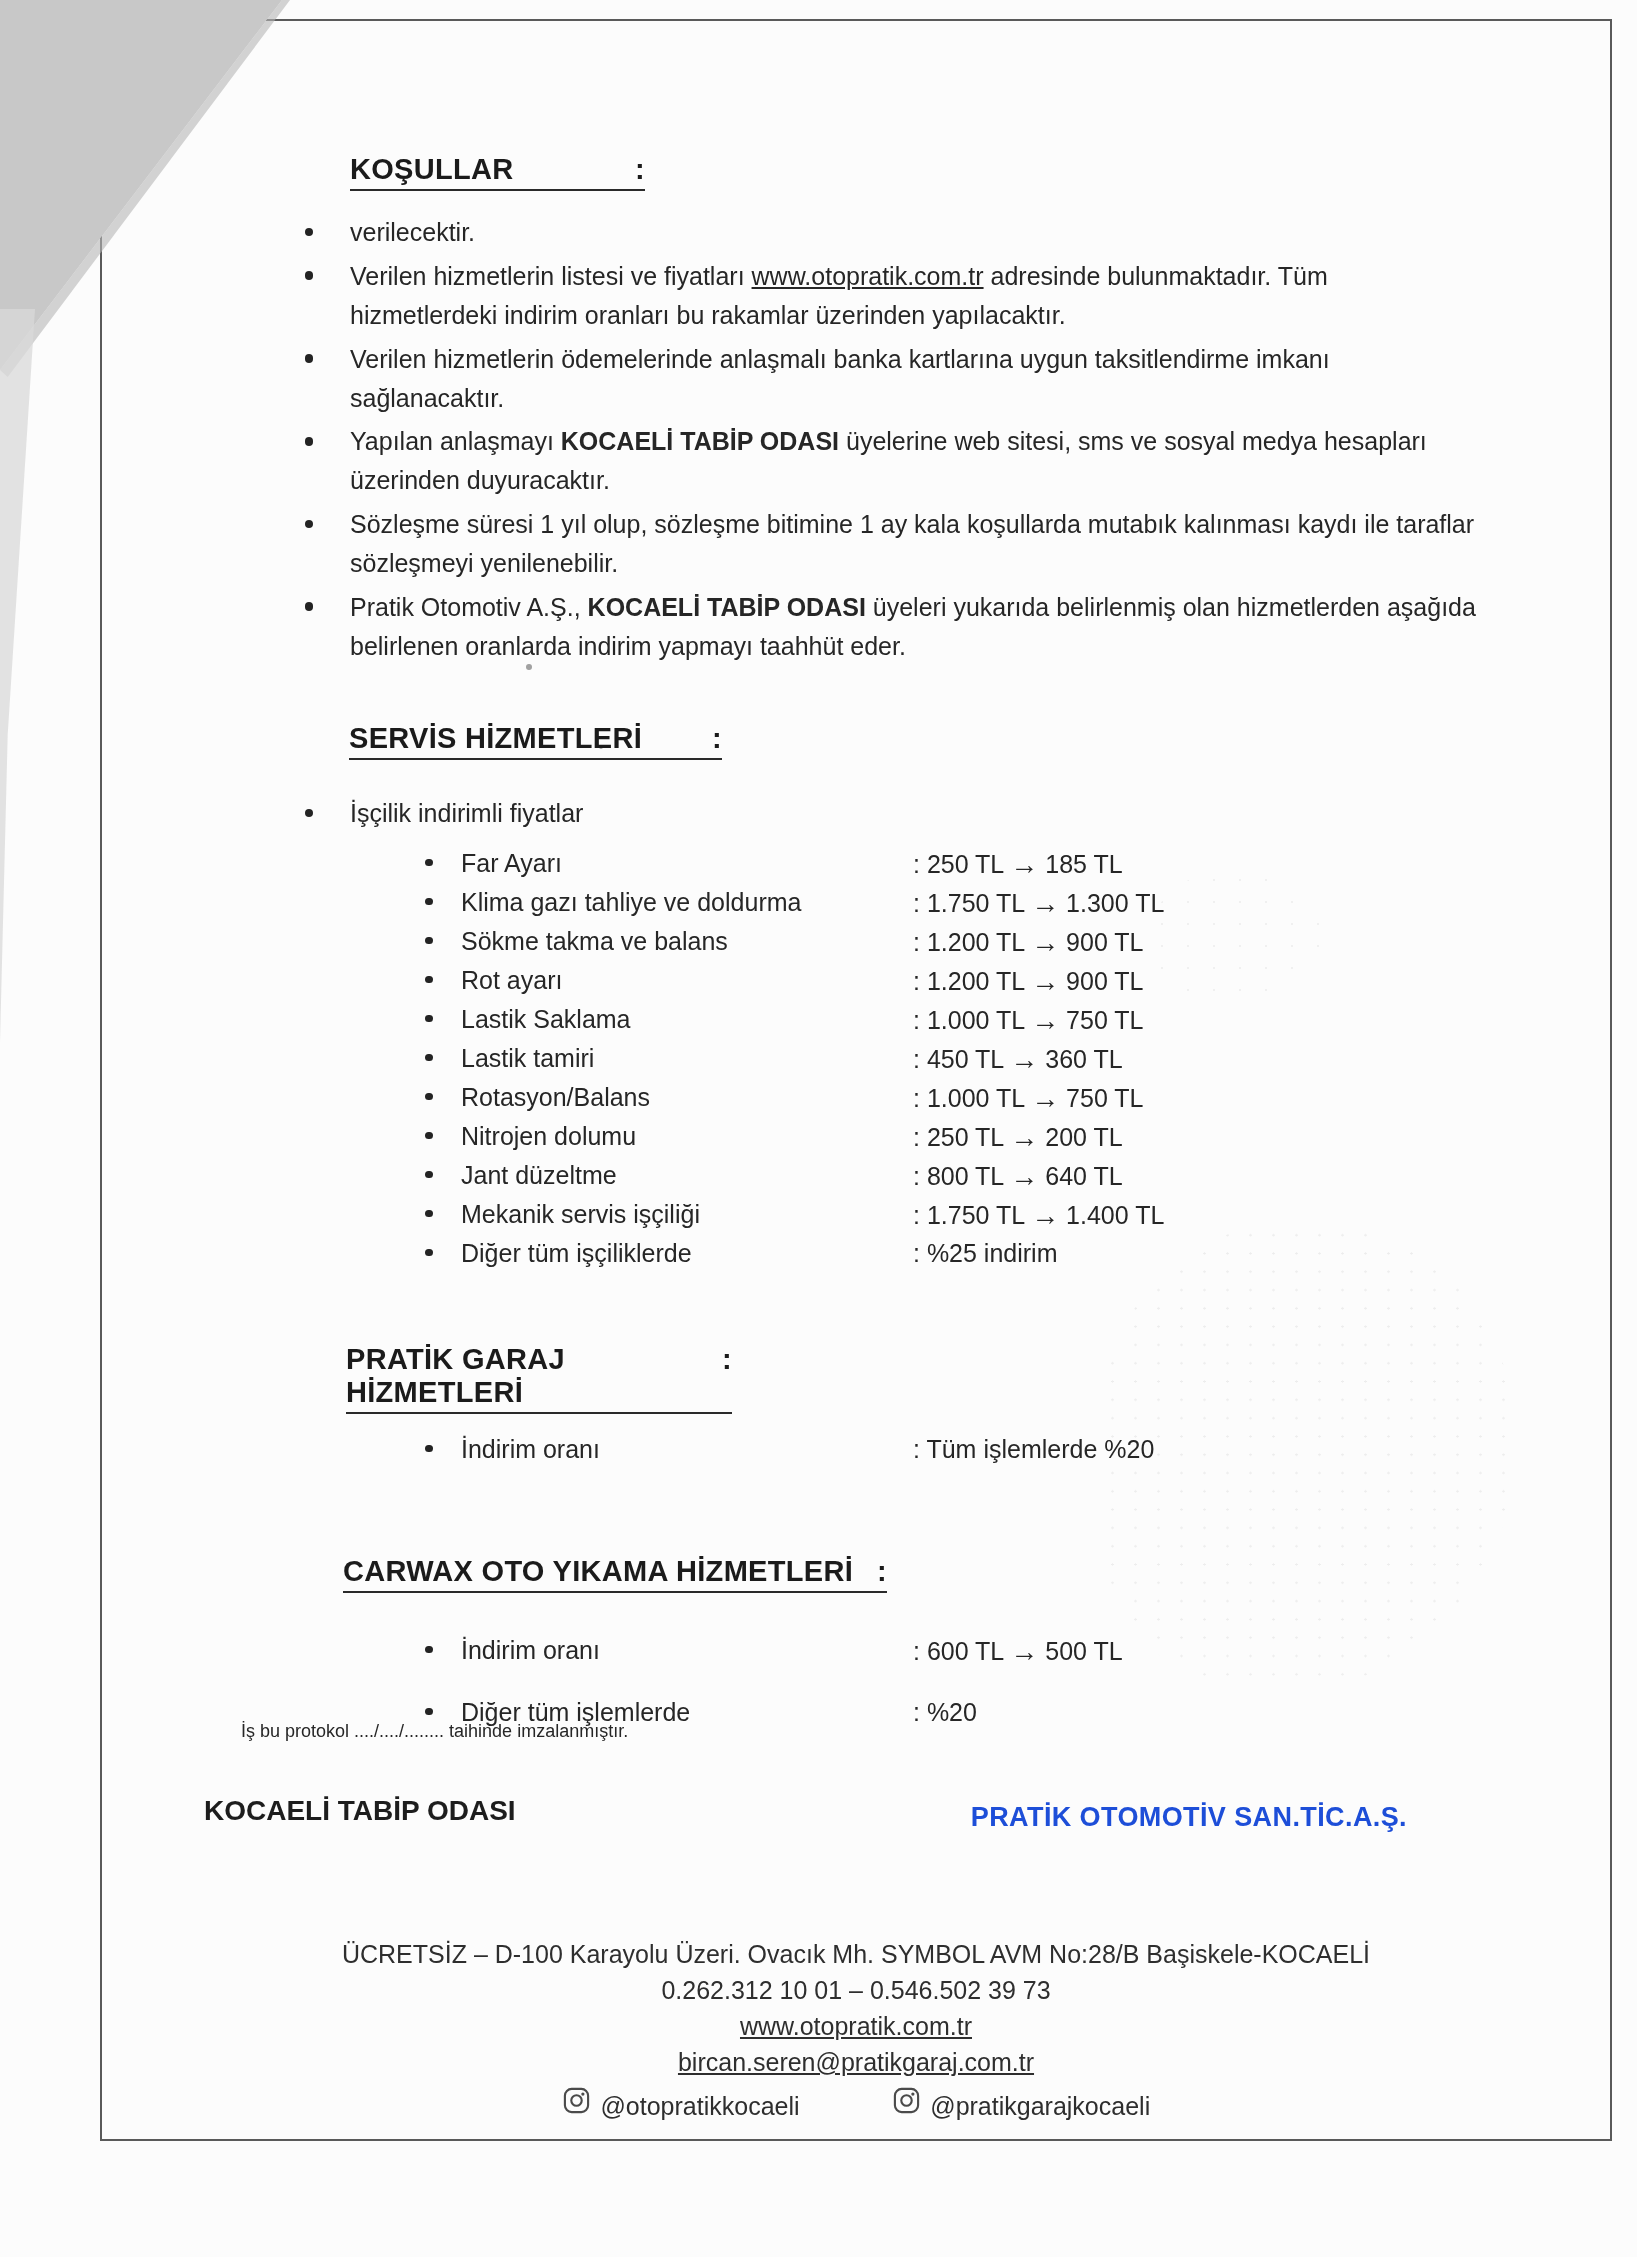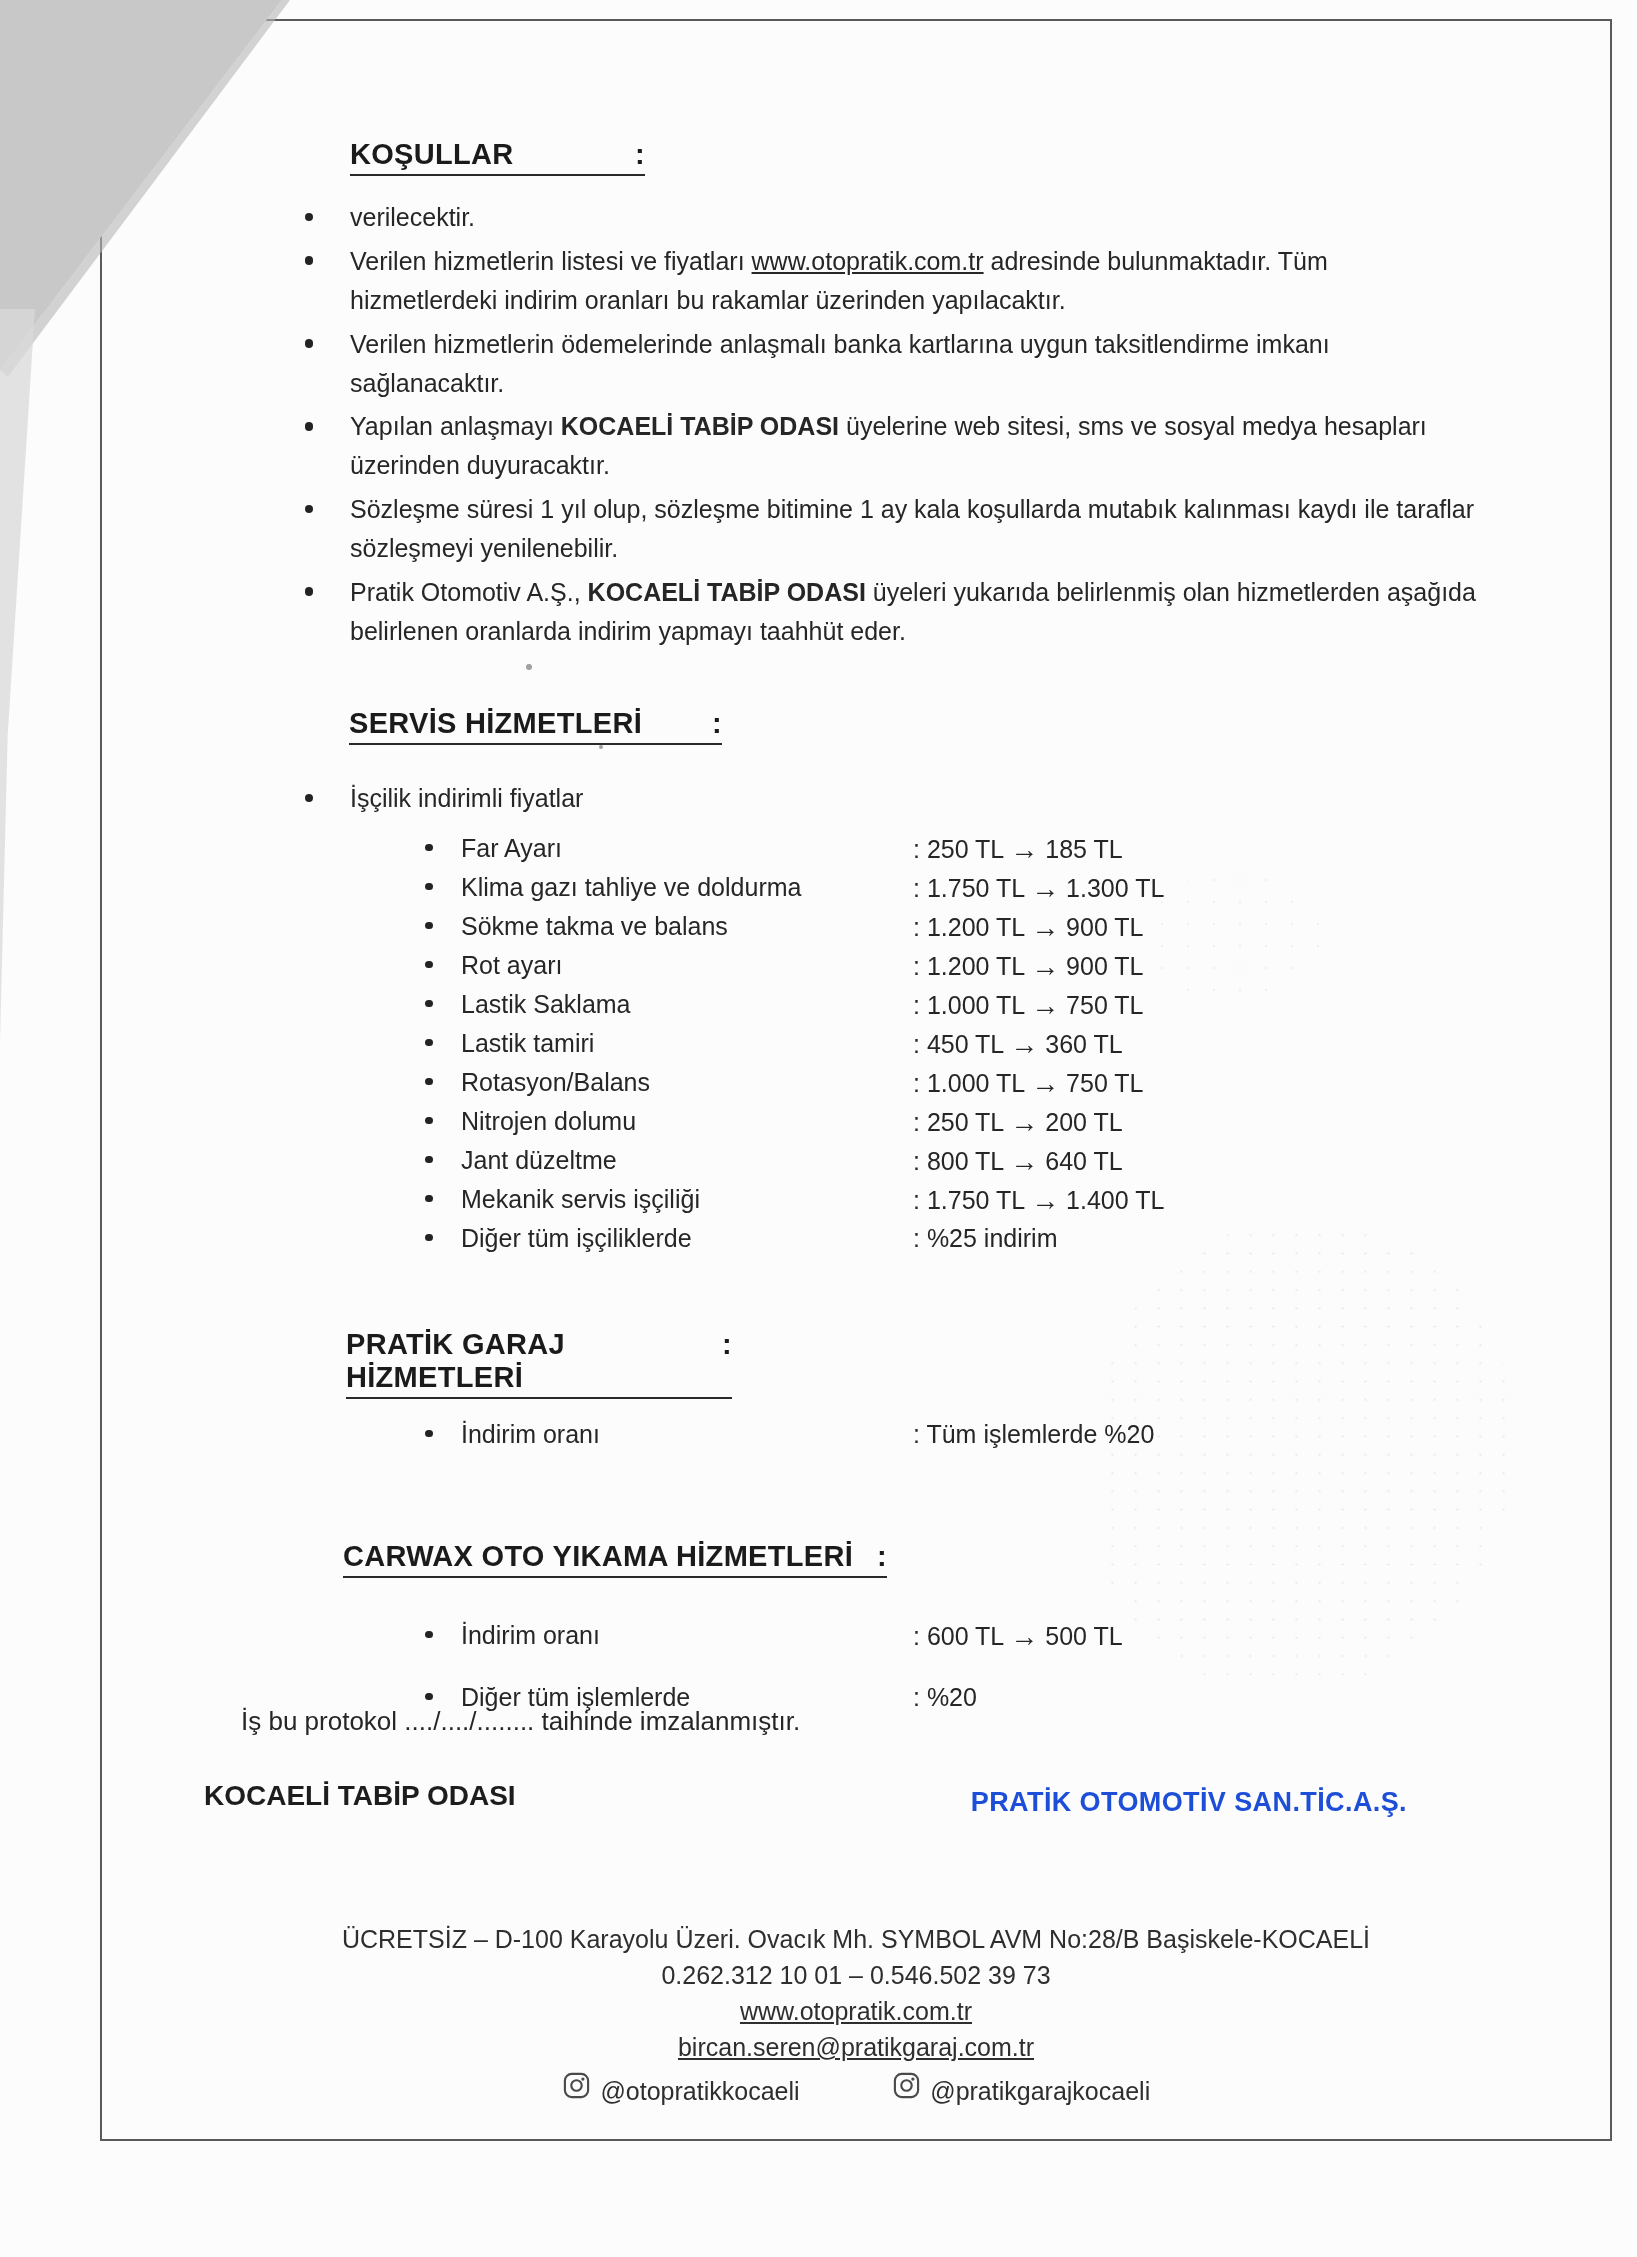--- a/index.html
+++ b/index.html
@@ -17,21 +17,21 @@
          clip-path:polygon(282px 0,290px 0,7.7px 377px,0 370px);background:#b5b5b5;opacity:.6;}
   
   .noise{position:absolute;left:1101px;top:1226px;width:415px;height:463px;
          background-image:radial-gradient(#8f8f8f 1px,transparent 1.6px);
          background-size:23px 18.3px;opacity:.14;border-radius:48% 52% 60% 40%;}
   .noise2{position:absolute;left:1149px;top:869px;width:174px;height:135px;
          background-image:radial-gradient(#8f8f8f 1px,transparent 1.6px);
          background-size:26px 22px;opacity:.10;border-radius:50%;}
   .speck{position:absolute;width:5.8px;height:5.8px;border-radius:50%;background:#8a8a8a;opacity:.8;}
 
-  .content{position:absolute;left:100px;top:9px;width:1512px;height:2160px;}
+  .content{position:absolute;left:100px;top:24px;width:1512px;height:2160px;}
 
   .sec-head{font-weight:bold;font-size:29px;color:#1b1b1b;letter-spacing:0.3px;
             border-bottom:2.9px solid #2a2a2a;display:inline-flex;justify-content:space-between;
             padding-bottom:2.9px;}
   .h-kosullar{position:absolute;left:250px;top:129px;}
   .h-kosullar .sec-head{width:295px;}
   .h-servis{position:absolute;left:249px;top:698px;}
   .h-servis .sec-head{width:373px;}
   .h-garaj{position:absolute;left:246px;top:1319px;}
   .h-garaj .sec-head{width:386px;}
@@ -52,21 +52,21 @@
   .svc-rows{left:322px;top:822px;}
   .garaj-rows{left:322px;top:1408px;}
   .carwax-rows{left:322px;top:1609px;}
   .row{position:relative;display:flex;padding-left:39px;height:39px;font-size:25px;line-height:35px;}
   .carwax-rows .row{margin-bottom:23px;}
   .row::before{content:"";position:absolute;left:2.9px;top:12.6px;width:7.7px;height:7.7px;border-radius:50%;background:#232323;}
   .row .name{width:452px;flex:none;}
   .row .val{flex:none;white-space:nowrap;}
   .arr{font-weight:bold;font-size:1.12em;position:relative;top:1px;}
 
-  .protocol{position:absolute;left:141px;top:1697px;font-size:26px;}
+  .protocol{position:absolute;left:141px;top:1697px;font-size:18px;}
   .sig-left{position:absolute;left:104px;top:1771px;font-weight:bold;font-size:28px;color:#1d1d1d;}
   .sig-right{position:absolute;right:205px;top:1778px;font-weight:bold;font-size:27px;color:#1d4ed8;letter-spacing:0.4px;}
 
   .footer{position:absolute;left:0;top:1912px;width:100%;text-align:center;font-size:25px;line-height:36px;color:#2e2e2e;}
   .footer .uline{text-decoration:underline;}
   .social{margin-top:7.7px;display:flex;justify-content:center;gap:92px;align-items:flex-start;text-align:center;}
   .social-item{display:flex;align-items:flex-start;gap:9.7px;}
   .social-item svg{margin-top:-5.8px;}
   .social-item .handle{font-size:25px;}
 </style>

